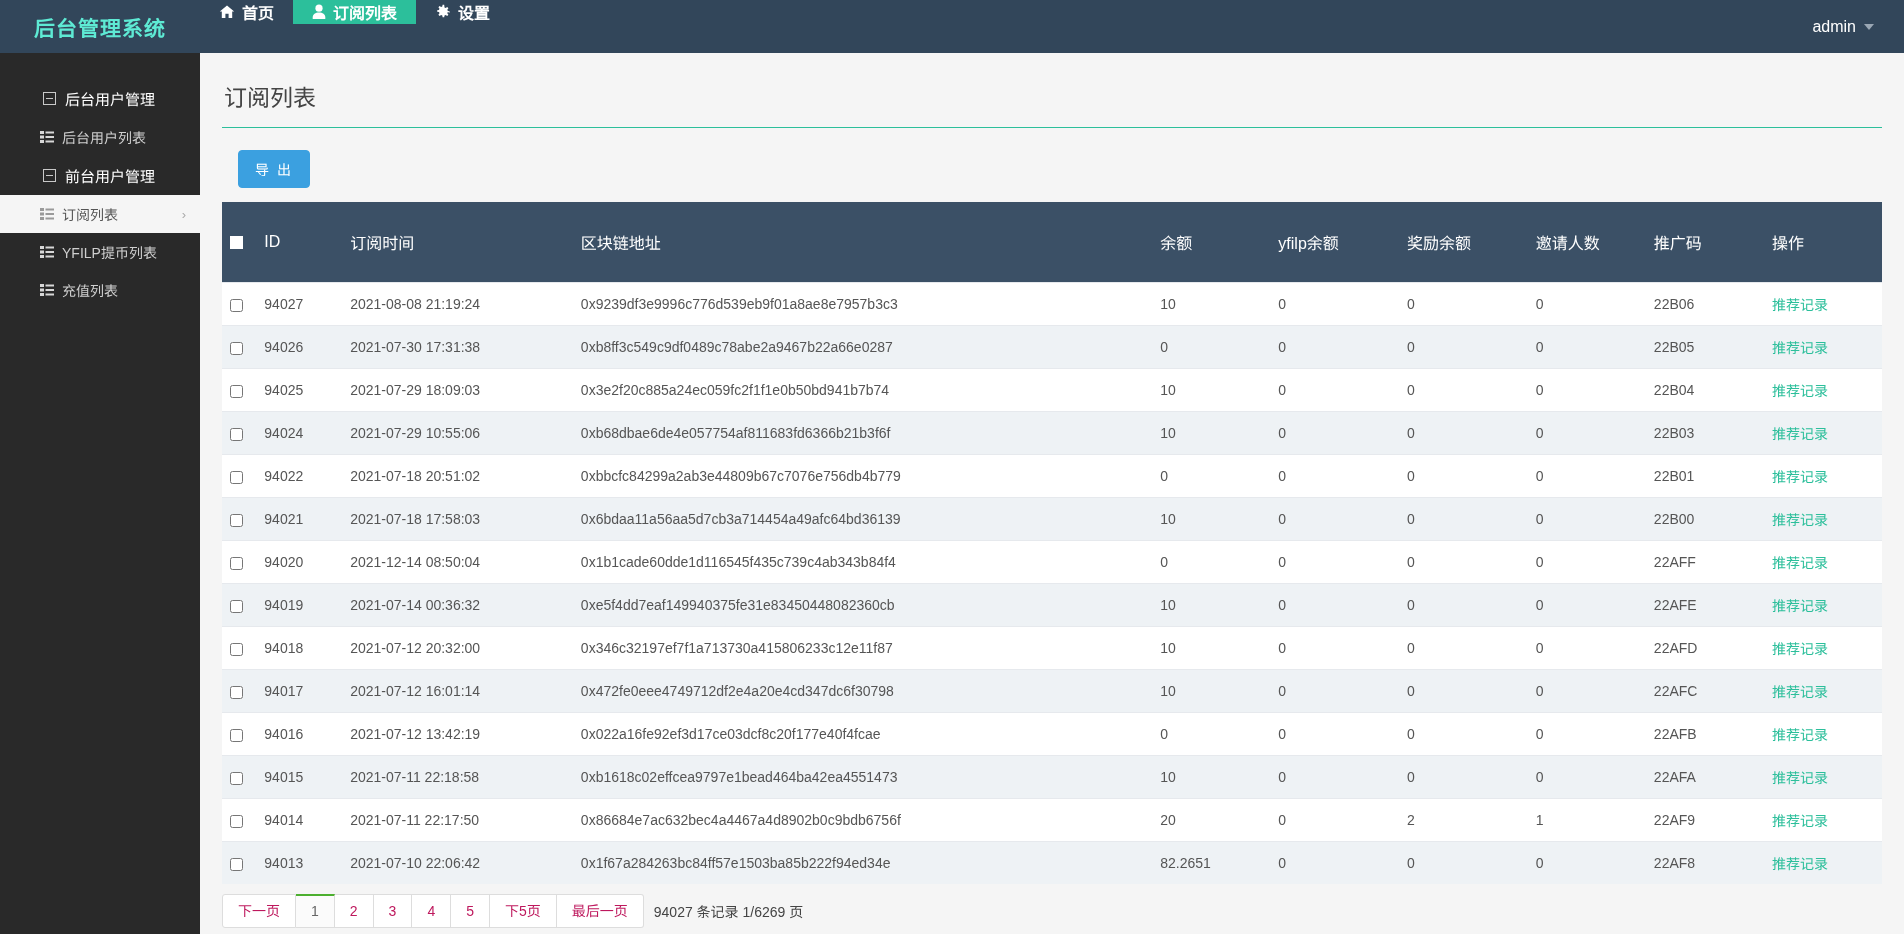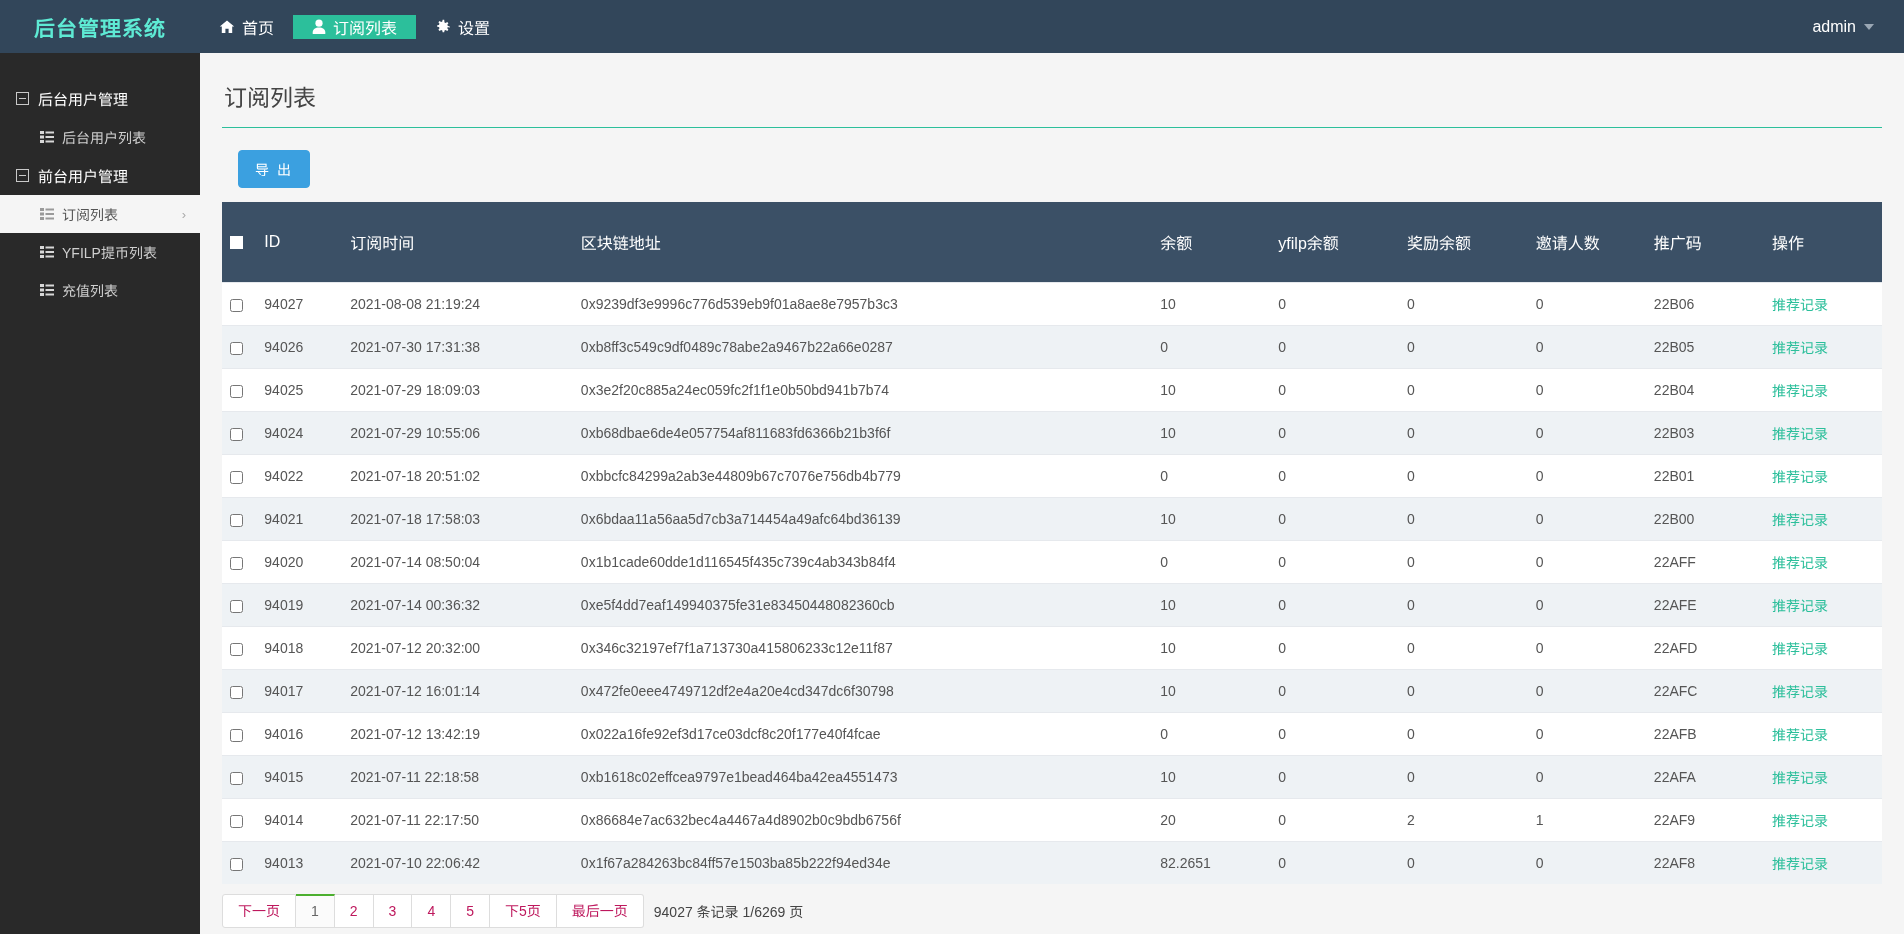--- a/index.html
+++ b/index.html
@@ -21,21 +21,21 @@
     display: flex; align-items: stretch;
     z-index: 20;
   }
   .brand {
     width: 200px;
     display: flex; align-items: center; justify-content: center;
     color: #5eead4; font-size: 21px; font-weight: bold;
     letter-spacing: 1px;
     flex: 0 0 200px;
   }
-  .nav-links { display: flex; align-items: center; }
+  .nav-links { display: flex; align-items: flex-start; font-weight: bold; }
   .nav-item {
     display: flex; align-items: center; gap: 7px;
     padding: 0 19px;
     color: #ffffff; font-size: 16px;
     cursor: pointer;
     text-decoration: none;
   }
   .nav-item.active { background: #2cbf9b; }
   .nav-icon { display: inline-flex; align-items: center; }
   .navbar-right {
@@ -60,20 +60,21 @@
     background: #292929;
     padding-top: 26px;
     overflow: hidden;
   }
   .side-group {
     color: #ffffff;
     font-size: 15px;
     padding: 9px 0 9px 16px;
     display: flex; align-items: center; gap: 9px;
     cursor: pointer;
+    margin-left: 27px;
   }
   .group-toggle {
     width: 13px; height: 13px;
     border: 1px solid #c9c9c9;
     position: relative;
     flex: 0 0 13px;
   }
   .group-toggle::before {
     content: ""; position: absolute;
     left: 2px; right: 2px; top: 5px; height: 1px;
@@ -448,21 +449,21 @@
           <td>10</td>
           <td>0</td>
           <td>0</td>
           <td>0</td>
           <td>22B00</td>
           <td><a class="link-op">推荐记录</a></td>
         </tr>
         <tr>
           <td><input type="checkbox" class="cb" style=""></td>
           <td>94020</td>
-          <td>2021-07-14 08:50:04</td>
+          <td>2021-12-14 08:50:04</td>
           <td>0x1b1cade60dde1d116545f435c739c4ab343b84f4</td>
           <td>0</td>
           <td>0</td>
           <td>0</td>
           <td>0</td>
           <td>22AFF</td>
           <td><a class="link-op">推荐记录</a></td>
         </tr>
         <tr>
           <td><input type="checkbox" class="cb" style=""></td>

